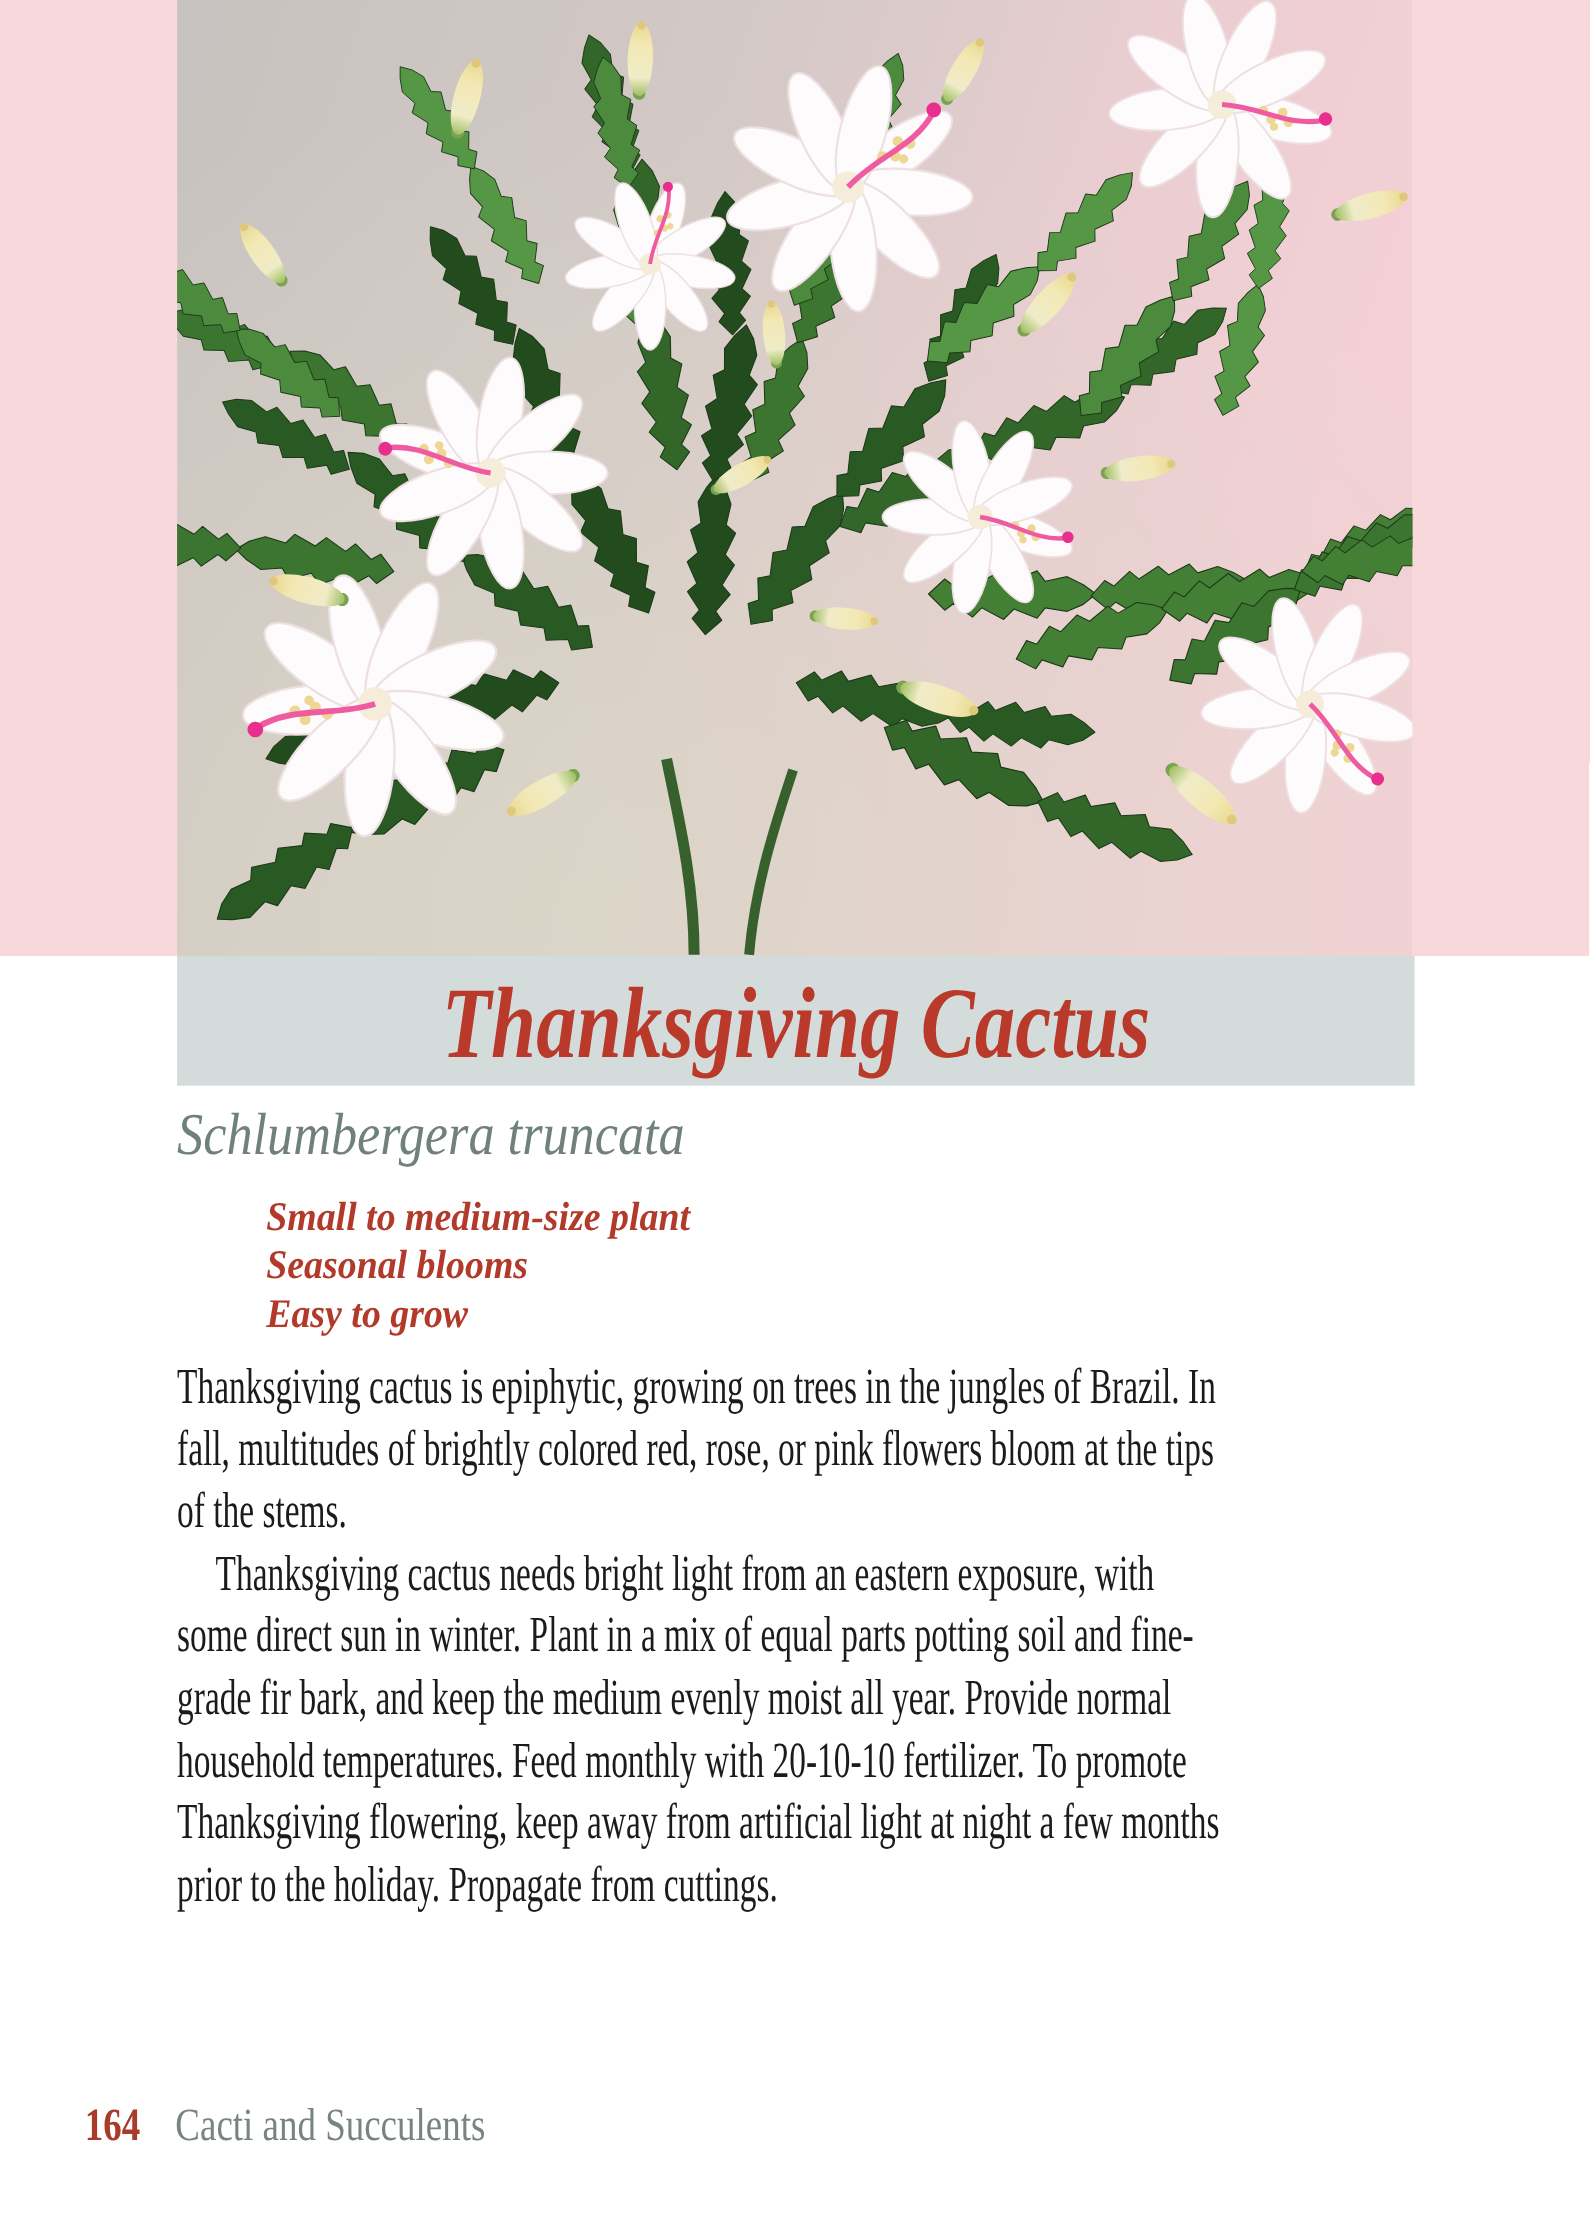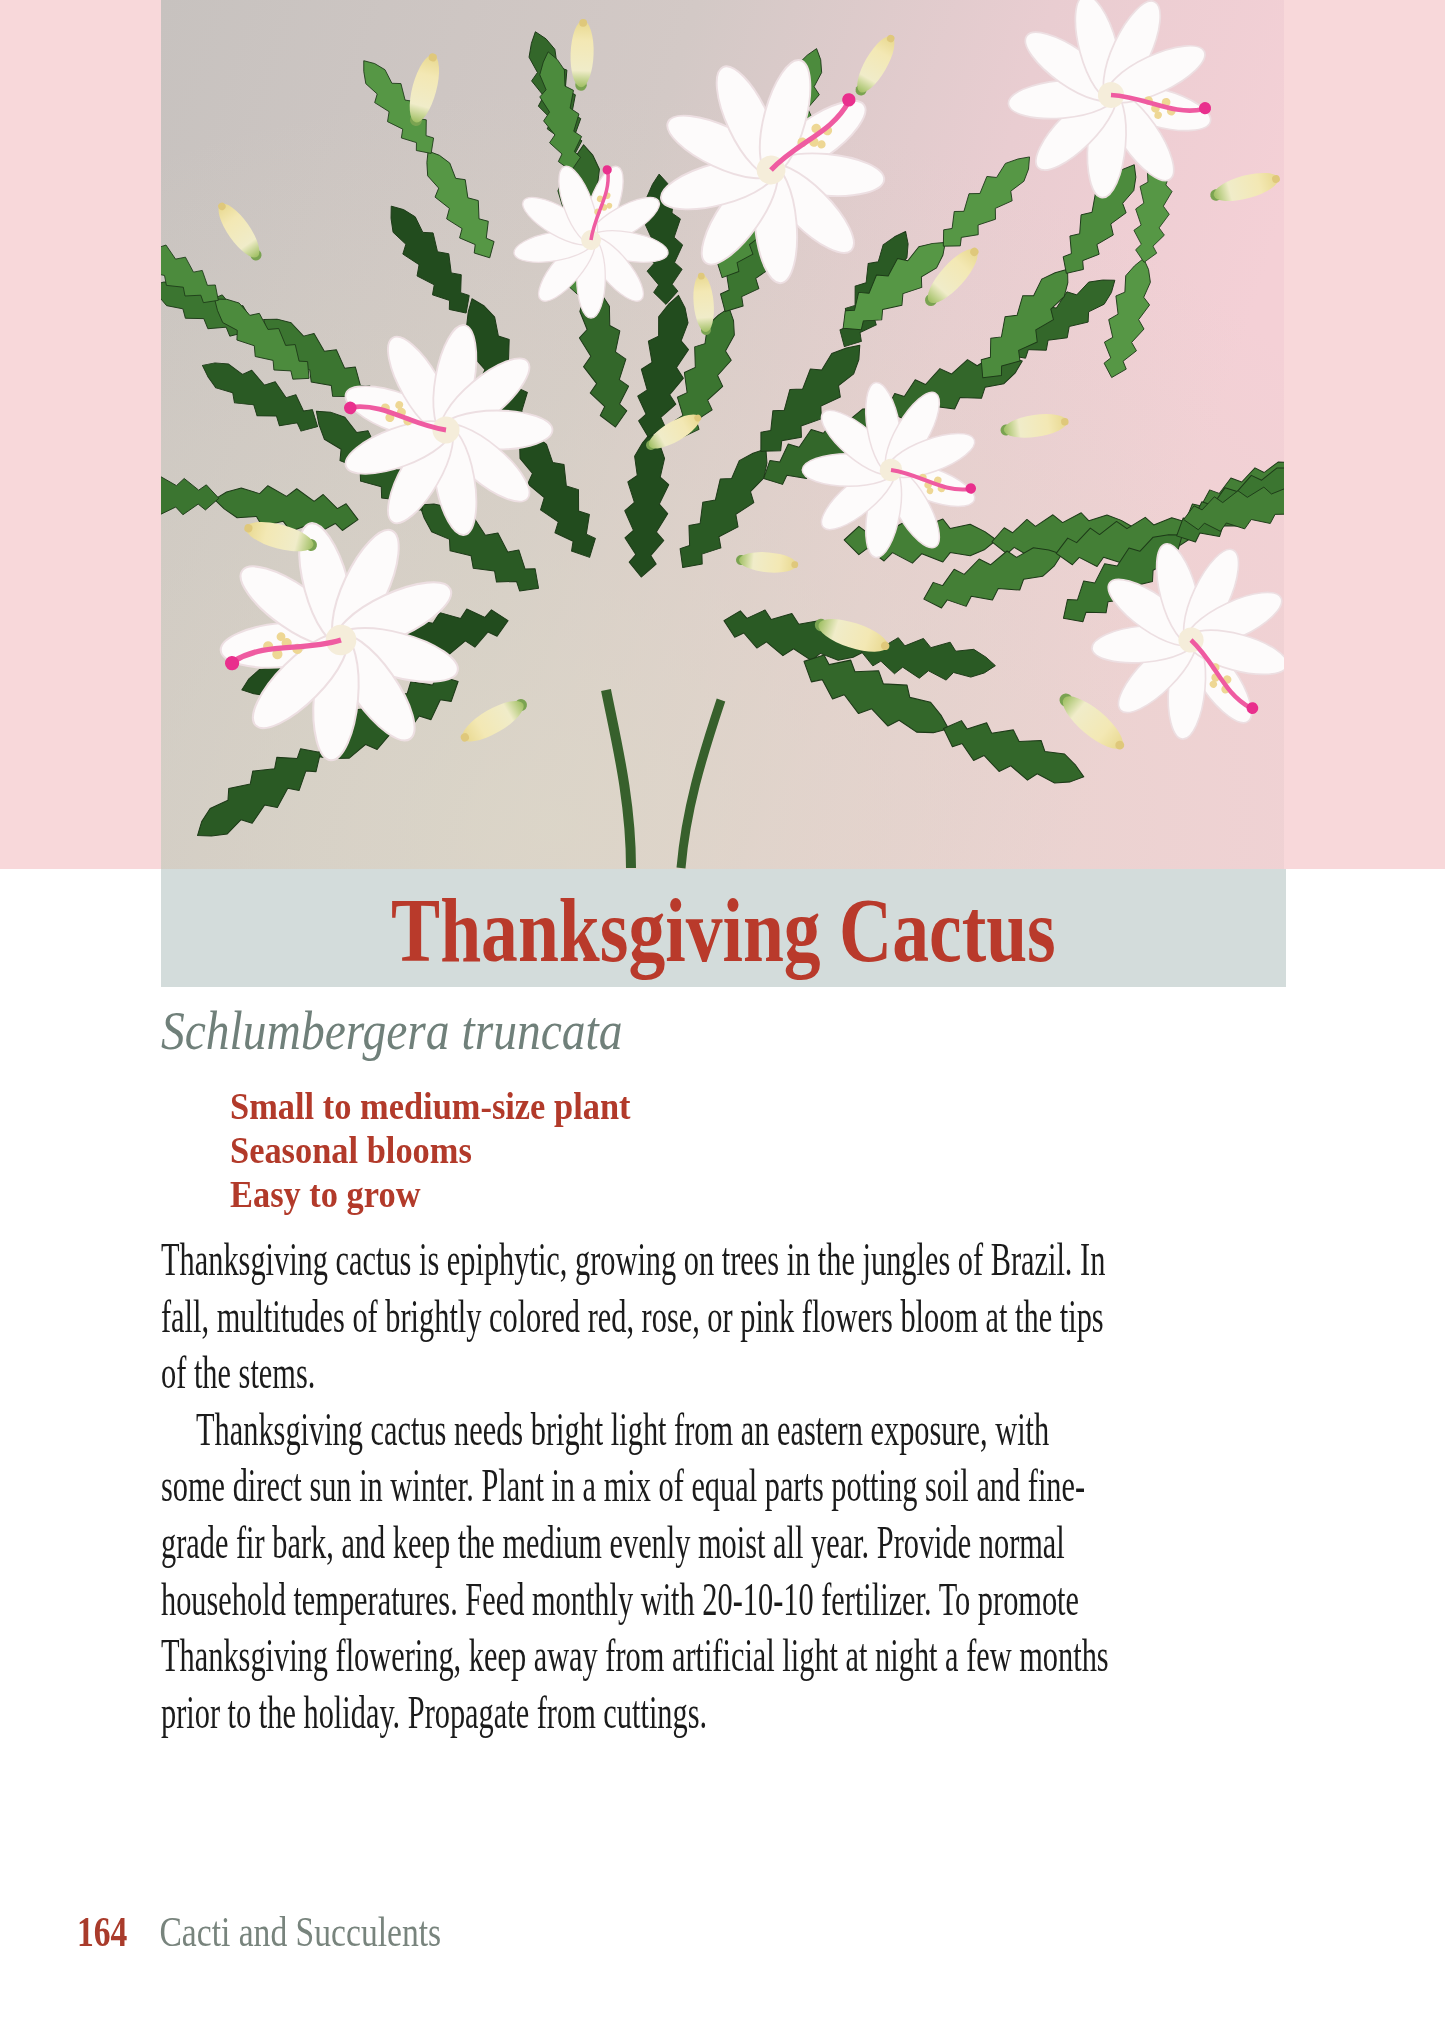--- a/index.html
+++ b/index.html
@@ -4,28 +4,28 @@
 <style>
   html,body{margin:0;padding:0;background:#ffffff;font-family:"Liberation Serif",serif;}
   .page{position:relative;width:1445px;height:2023px;background:#ffffff;overflow:hidden;}
 
   .pink-band{position:absolute;left:0;top:0;width:1445px;height:869px;background:#f8d8da;}
 
   .photo{position:absolute;left:161px;top:0;width:1123px;height:869px;}
   .photo svg{display:block;width:100%;height:100%;}
 
   .title-band{position:absolute;left:161px;top:869px;width:1125px;height:118px;background:#d3dcdb;
-              display:flex;align-items:center;justify-content:center;}
+              display:flex;align-items:center;justify-content:center;font-style:italic;}
   .title{margin:0;font-size:92px;font-weight:bold;color:#b93a2b;line-height:1;
          transform:scaleX(0.80);white-space:nowrap;padding-top:4px;}
 
   .species{position:absolute;left:161px;top:1002px;font-style:italic;font-size:54px;color:#70807a;
            line-height:58px;transform:scaleX(0.88);transform-origin:0 50%;white-space:nowrap;}
 
-  .features{position:absolute;left:230px;top:1085px;}
+  .features{position:absolute;left:242px;top:1085px;font-style:italic;}
   .feature{font-size:37px;font-weight:bold;color:#b23a2a;line-height:44px;
            transform:scaleX(0.93);transform-origin:0 50%;white-space:nowrap;}
 
   .body-text{position:absolute;left:161px;top:1232px;}
   .body-line{font-size:46px;color:#1b1b1b;line-height:56.6px;
              transform:scaleX(0.66);transform-origin:0 50%;white-space:nowrap;}
   .body-line.indent{margin-left:35px;}
 
   .footer{position:absolute;left:77px;top:1908px;transform:scaleX(0.80);transform-origin:0 50%;}
   .footer-row{display:flex;gap:40px;align-items:baseline;line-height:48px;white-space:nowrap;}

